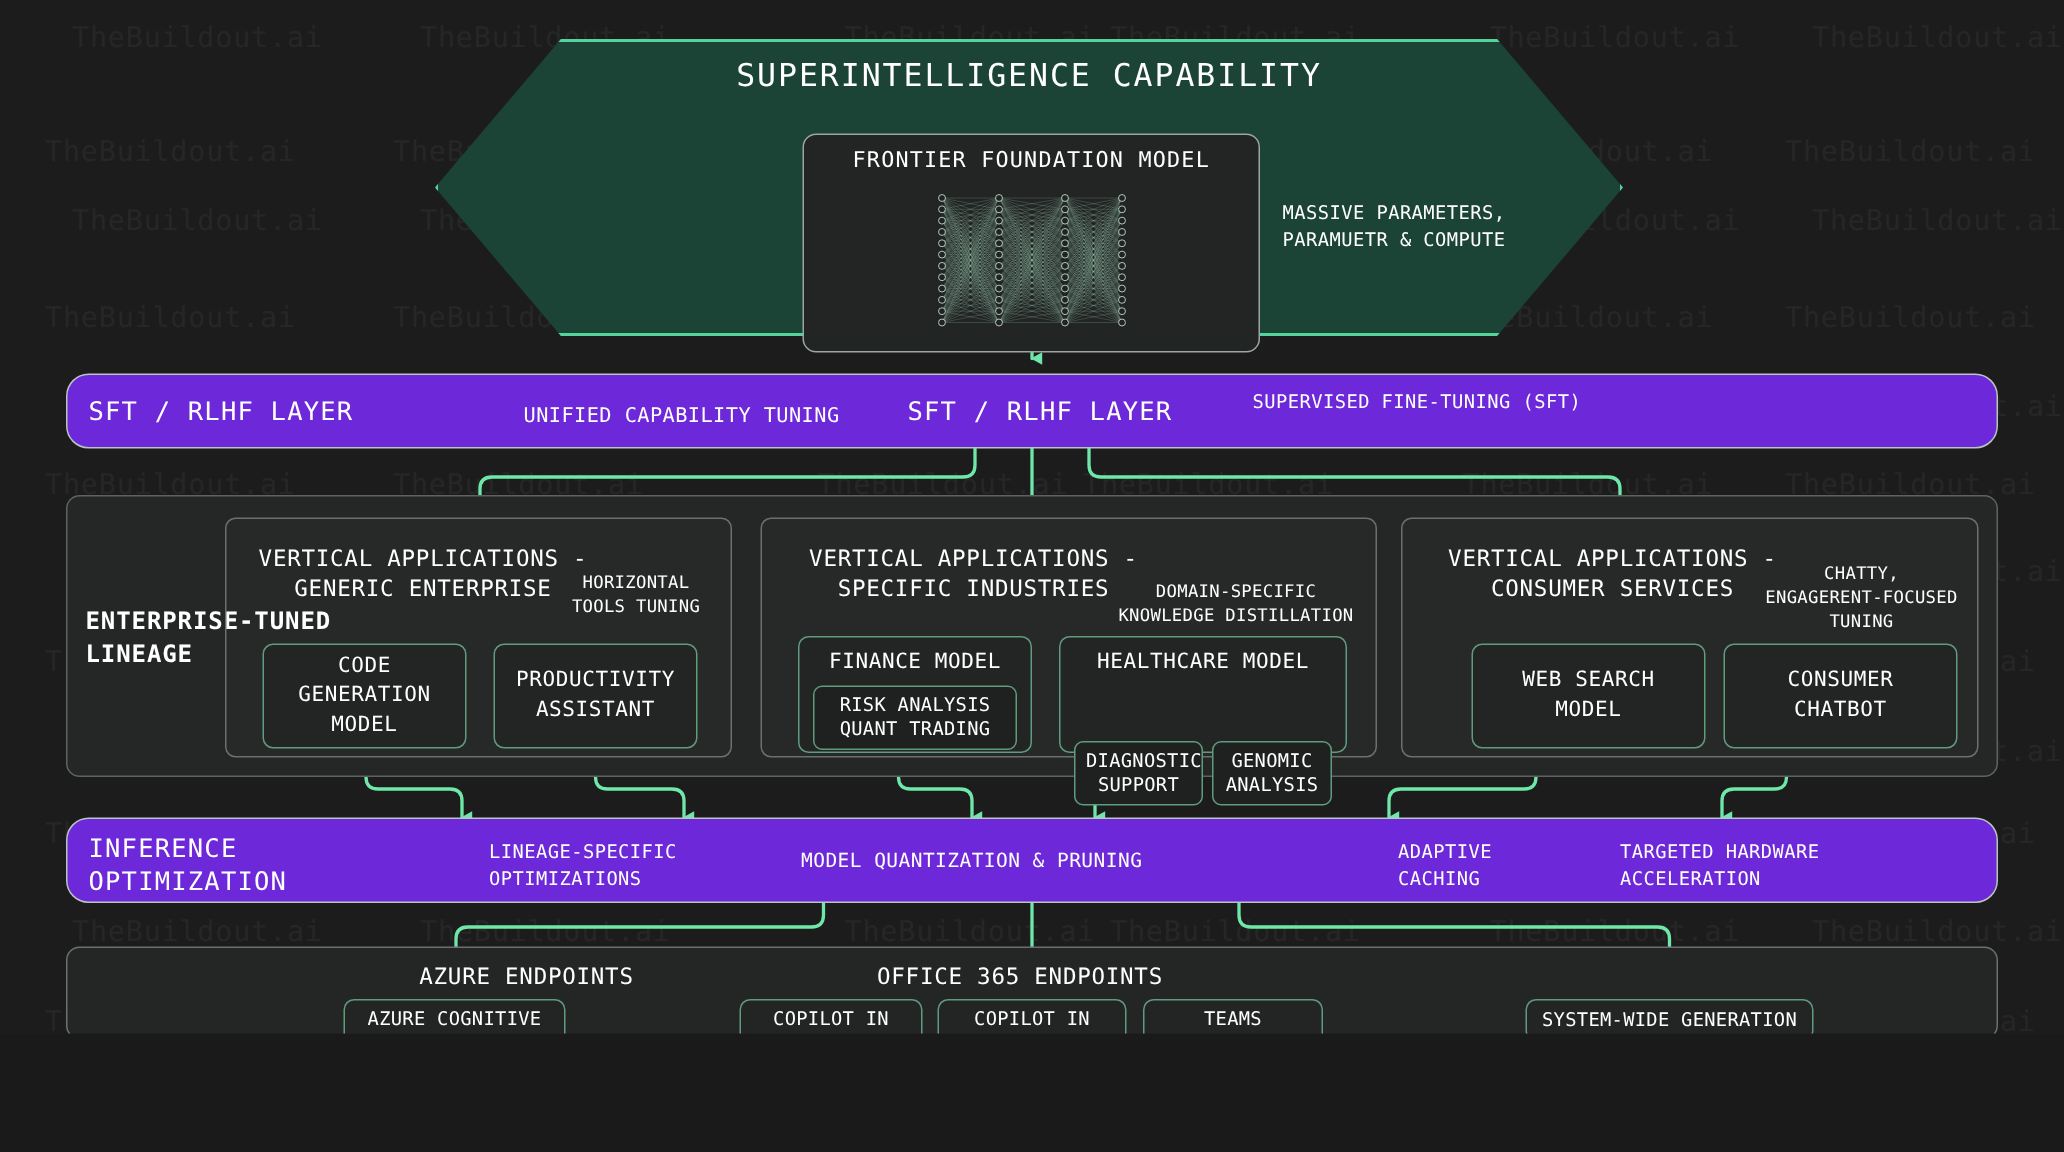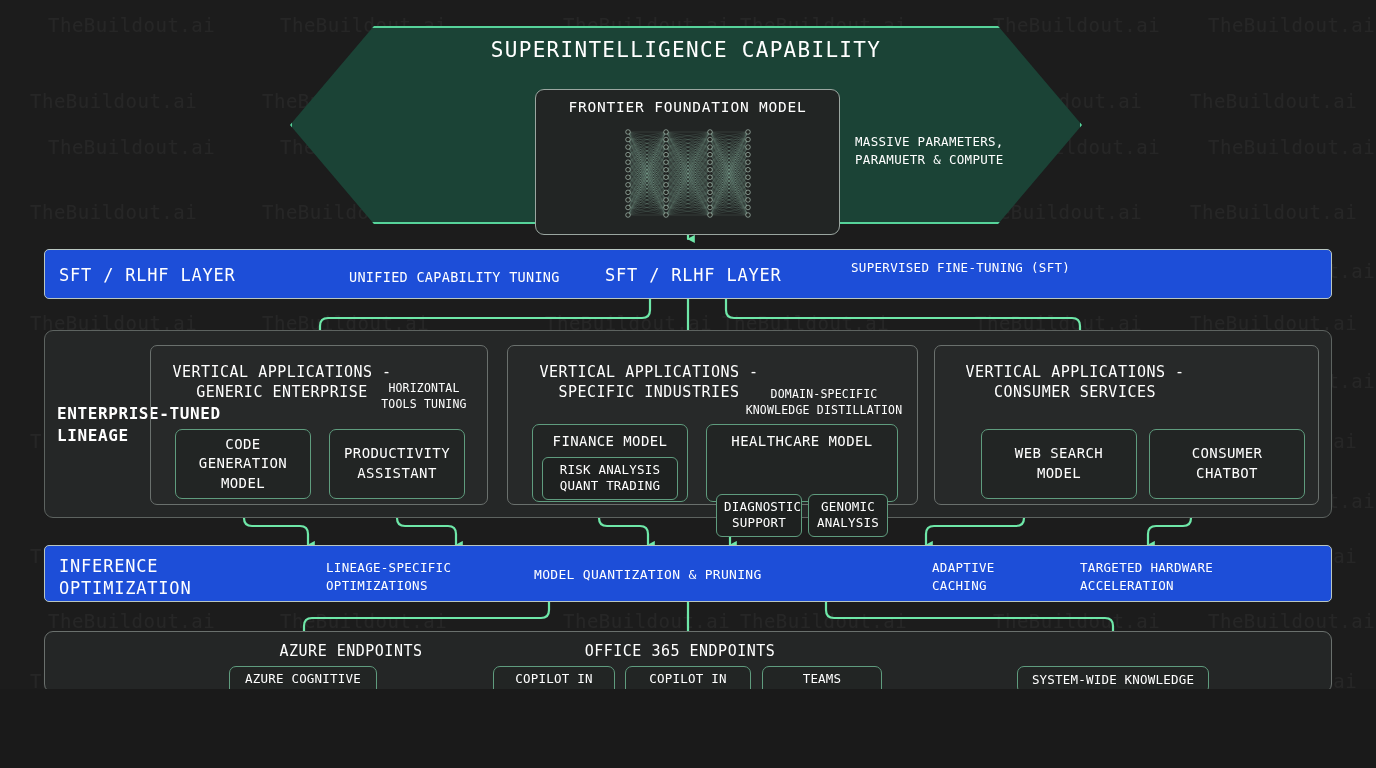--- a/index.html
+++ b/index.html
@@ -74,23 +74,23 @@
   }
   #nnwrap { position: absolute; left: 50%; top: 36px; transform: translateX(-50%); }
   .hex-note {
     position: absolute; left: 565px; top: 107px;
     color: #ffffff; font-size: 12.5px; line-height: 1.45;
     letter-spacing: 0.3px; white-space: nowrap;
   }
 
   
   .band {
-    background: #1d4ed8;
+    background: #6d28d9;
     border: 1.5px solid #b9c6c0;
-    border-radius: 5px;
+    border-radius: 15px;
     position: absolute;
     z-index: 10;
   }
   #sft-band { left: 44px; top: 249px; width: 1288px; height: 50px; }
   #inf-band { left: 44px; top: 545px; width: 1288px; height: 57px; }
 
   .band-label {
     position: absolute; color: #ffffff;
     font-size: 17px; letter-spacing: 0.8px; line-height: 1.3;
     white-space: nowrap;
@@ -796,21 +796,21 @@
     <div class="hex-note">
       <div>MASSIVE PARAMETERS,</div>
       <div>PARAMUETR &amp; COMPUTE</div>
     </div>
   </div>
 
   <div id="sft-band" class="band layer">
     <div class="band-label" style="left:14px; top:14px;">SFT / RLHF LAYER</div>
     <div class="band-note" style="left:304px; top:18px; font-size:13.5px;">UNIFIED CAPABILITY TUNING</div>
     <div class="band-label" style="left:560px; top:14px;">SFT / RLHF LAYER</div>
-    <div class="band-note" style="left:790px; top:9px;margin-left:16px;">
+    <div class="band-note" style="left:790px; top:9px;">
       <div>SUPERVISED FINE-TUNING (SFT)</div>
     </div>
   </div>
 
   <div id="mid-container" class="layer">
     <div class="lineage-label">
       <div>ENTERPRISE-TUNED</div>
       <div>LINEAGE</div>
     </div>
 
@@ -867,20 +867,25 @@
             </div>
         </div>
       </div>
     </div>
 
     <div class="vgroup" id="vg3">
       <div class="vg-title" style="left:6px; top:16px; width:268px;">
         <div>VERTICAL APPLICATIONS -</div>
         <div>CONSUMER SERVICES</div>
       </div>
+      <div class="vg-note" style="right:2px; top:28px; width:150px;">
+        <div>CHATTY,</div>
+        <div>ENGAGERENT-FOCUSED</div>
+        <div>TUNING</div>
+      </div>
       <div class="mbox" style="left:46px; top:83px; width:156px; height:70px;">
         <div class="mbox-title">
             <div>WEB SEARCH</div>
             <div>MODEL</div>
           </div>
       </div>
       <div class="mbox" style="left:214px; top:83px; width:156px; height:70px;">
         <div class="mbox-title">
             <div>CONSUMER</div>
             <div>CHATBOT</div>
@@ -932,21 +937,21 @@
         <div>EXCEL</div>
       </span>
   </div>
   <div class="ep-chip" style="left:762px; top:666px; width:120px; height:44px;">
     <span>
         <div>TEAMS</div>
         <div>INTELLIGENCE</div>
       </span>
   </div>
   <div class="ep-chip" style="left:1017px; top:666px; width:192px; height:28px;">
-    <span>SYSTEM-WIDE KNOWLEDGE</span>
+    <span>SYSTEM-WIDE GENERATION</span>
   </div>
 
   <div id="logo">
     <div id="logo-mark">
       <div id="logo-dot"></div>
     </div>
     <div id="logo-text">TheBuildout.ai</div>
   </div>
 
 </div>

